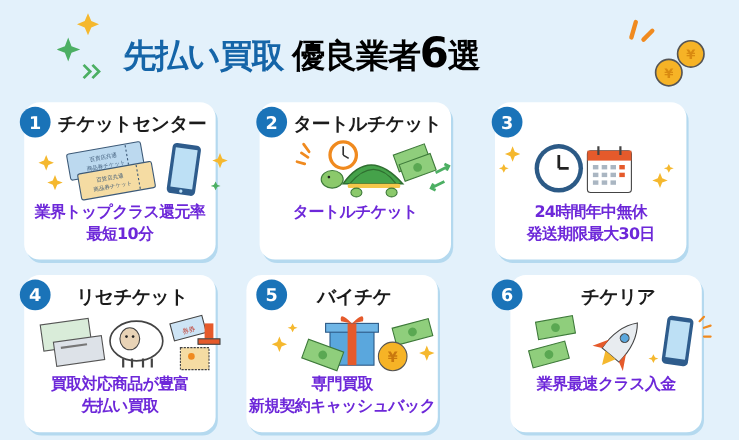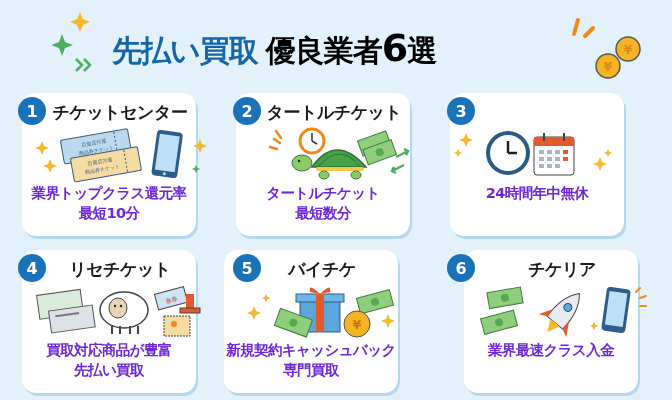--- a/index.html
+++ b/index.html
@@ -124,21 +124,20 @@
       <path d="M82 40 Q104 14 124 40" stroke="#2f6f30" fill="none"></path>
       <rect x="80" y="40" width="48" height="4" rx="2" fill="#f5c74a"></rect>
       <ellipse cx="88" cy="48" rx="5" ry="4" fill="#8bc96b" stroke="#3e7a3a"></ellipse>
       <ellipse cx="120" cy="48" rx="5" ry="4" fill="#8bc96b" stroke="#3e7a3a"></ellipse>
       <path d="M160 30 L172 24 M168 22 L172 24 L170 28" stroke="#4caf63" stroke-width="2.5" fill="none"></path>
       <path d="M168 38 L156 44 M158 40 L156 44 L160 46" stroke="#4caf63" stroke-width="2.5" fill="none"></path>
     </svg>
   </div>
   <div class="card-desc">
     <div>タートルチケット</div>
-    <div>最短数分</div>
   </div>
 </div>
 <div class="badge" style="left:233px;top:97px">2</div>
 
 <div class="card" style="left:450px;top:93px">
   <div class="card-illus">
     <svg width="202" height="56">
       <path d="M16 6 L18 11 L23 13 L18 15 L16 20 L14 15 L9 13 L14 11 Z" fill="#f5b82e"></path>
       <path d="M8 22 L9.5 25 L12.5 26 L9.5 27 L8 30 L6.5 27 L3.5 26 L6.5 25 Z" fill="#f5b82e"></path>
       <circle cx="58" cy="26" r="22" fill="#2c5a86"></circle>
@@ -163,20 +162,21 @@
       <g fill="#e55a2b">
         <rect x="113" y="23" width="5" height="4"></rect>
           <rect x="113" y="30" width="5" height="4"></rect>
       </g>
       <path d="M150 30 L152 35 L157 37 L152 39 L150 44 L148 39 L143 37 L148 35 Z" fill="#f5b82e"></path>
       <path d="M158 22 L159.5 25 L162.5 26 L159.5 27 L158 30 L156.5 27 L153.5 26 L156.5 25 Z" fill="#f5b82e"></path>
     </svg>
   </div>
   <div class="card-desc">
     <div>24時間年中無休</div>
+    <div>発送期限最大30日</div>
   </div>
 </div>
 <div class="badge" style="left:447px;top:97px">3</div>
 
 <div class="card" style="left:22px;top:250px">
   <div class="card-name">リセチケット</div>
   <div class="card-illus">
     <svg width="202" height="56">
       <g transform="rotate(-8 40 20)">
         <rect x="16" y="8" width="44" height="24" fill="#d9ecd9" stroke="#555"></rect>
@@ -227,22 +227,22 @@
       <g transform="rotate(-15 150 18)">
         <rect x="134" y="10" width="34" height="16" fill="#8fce7c" stroke="#3e7a3a"></rect>
         <circle cx="151" cy="18" r="4" fill="#5aa852"></circle>
       </g>
       <circle cx="133" cy="40" r="13" fill="#f6b326" stroke="#555"></circle>
       <text x="133" y="45" font-size="13" text-anchor="middle" fill="#c9780e" font-family="DejaVu Sans, sans-serif" font-weight="bold">¥</text>
       <path d="M164 30 L166 35 L171 37 L166 39 L164 44 L162 39 L157 37 L162 35 Z" fill="#f5b82e"></path>
     </svg>
   </div>
   <div class="card-desc">
+    <div>専門買取</div>
     <div>新規契約キャッシュバック</div>
-    <div>専門買取</div>
   </div>
 </div>
 <div class="badge" style="left:233px;top:254px">5</div>
 
 <div class="card" style="left:464px;top:250px">
   <div class="card-name">チケリア</div>
   <div class="card-illus">
     <svg width="202" height="56">
       <g transform="rotate(-10 40 14)">
         <rect x="24" y="6" width="34" height="16" fill="#8fce7c" stroke="#3e7a3a"></rect>

